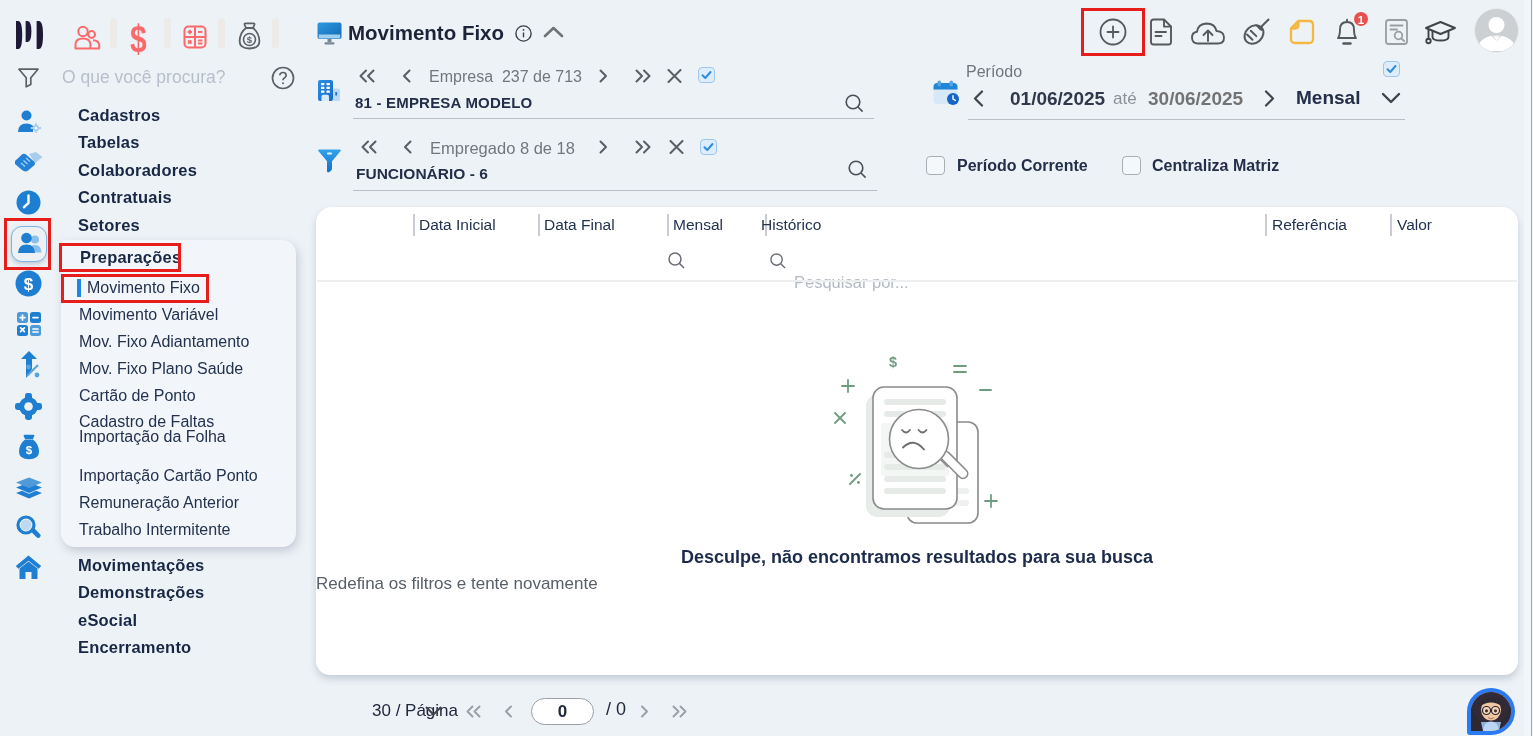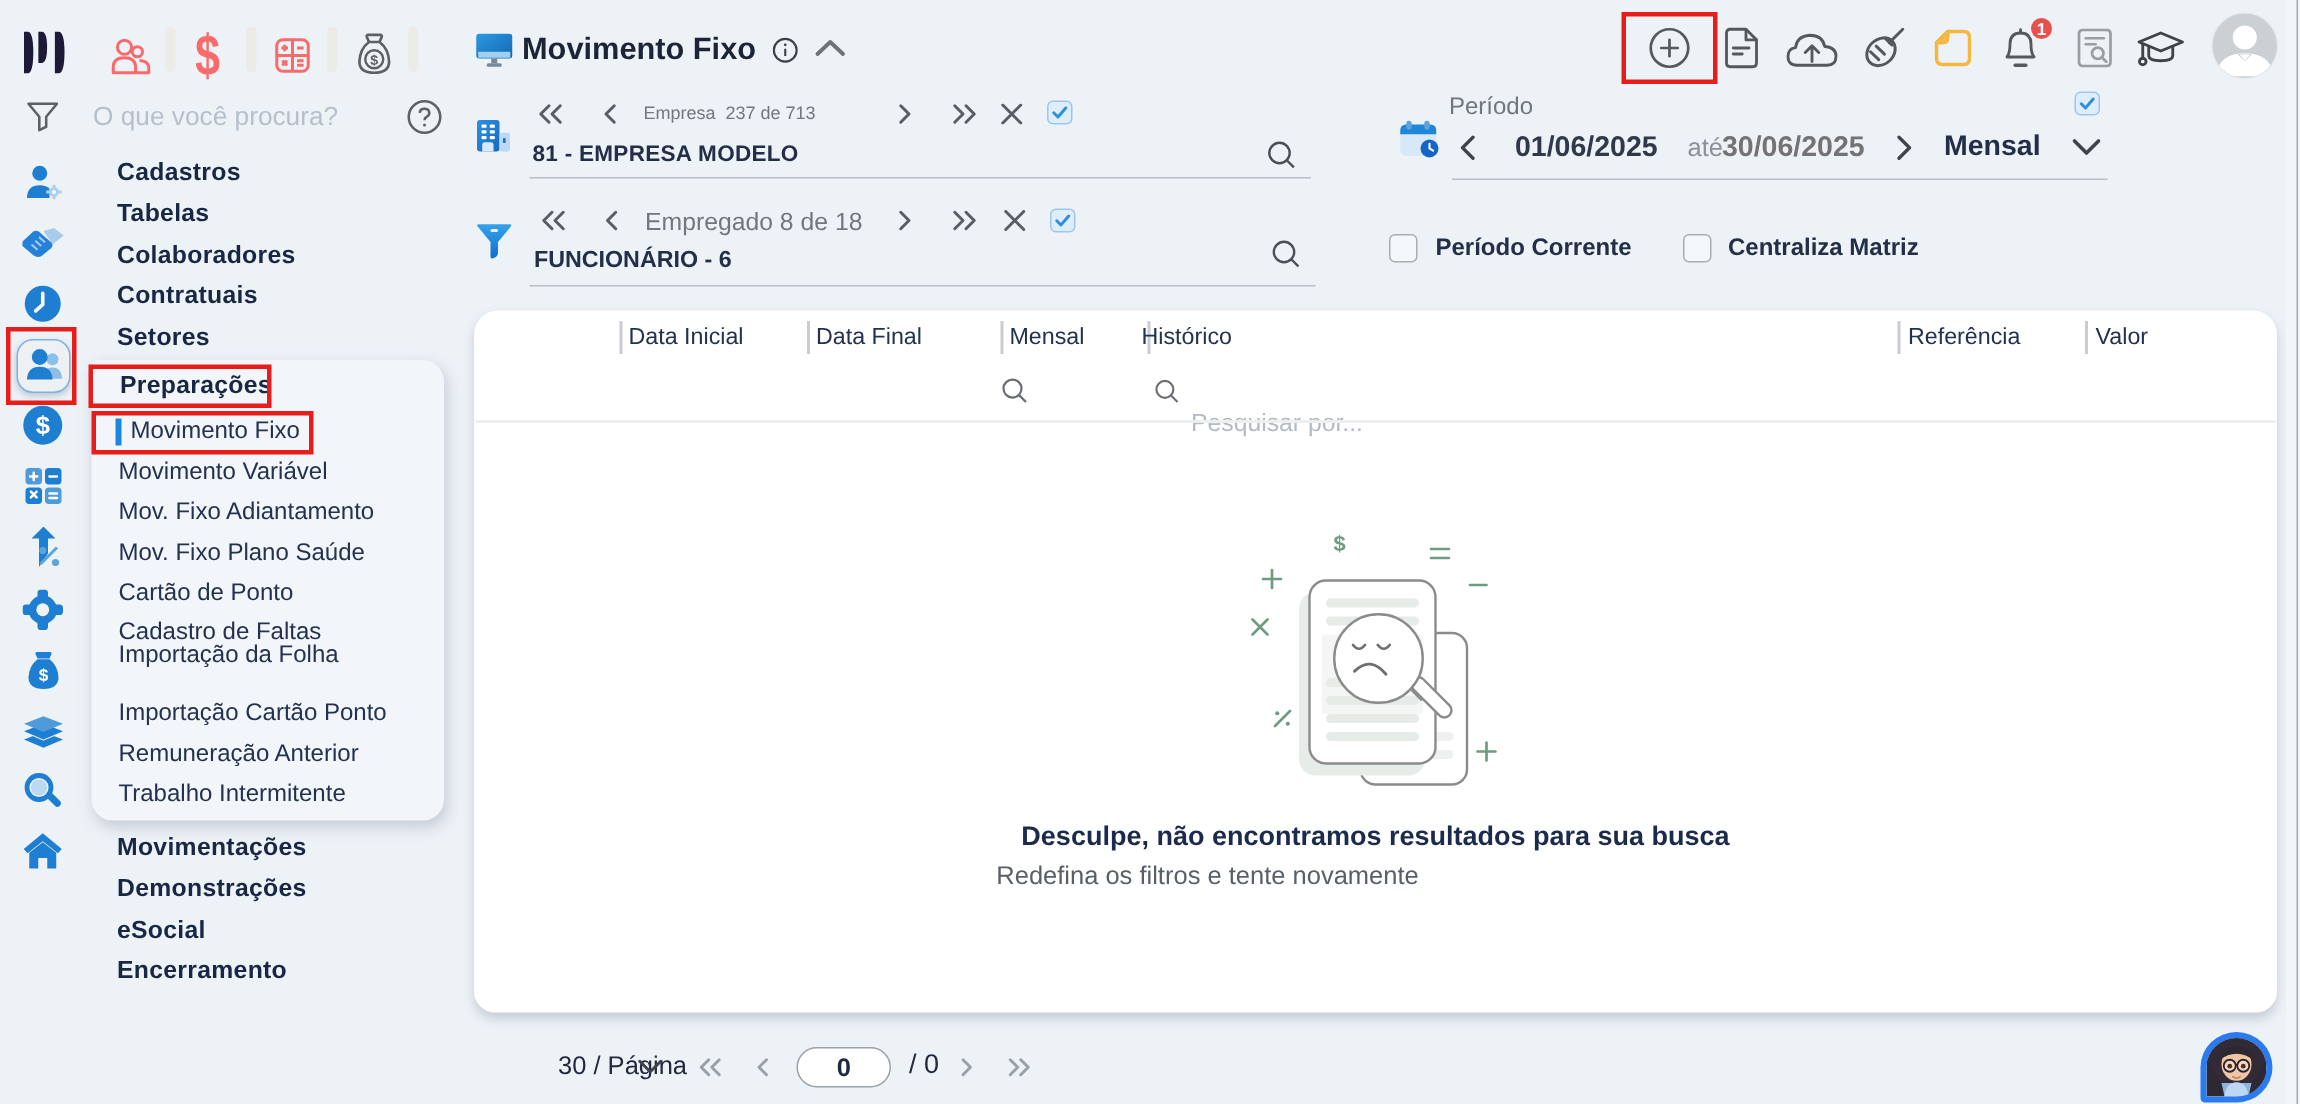--- a/index.html
+++ b/index.html
@@ -231,21 +231,21 @@
   <path d="M4.5 22 L4.5 17.5 Q4.5 15.8 6.2 15.8 L10.3 15.8 Q12 15.8 12 17.5 L12 22 Z" fill="#d8eafa"></path>
   <rect x="18.3" y="13" width="1.8" height="3.4" rx="0.5" fill="#1d72c8"></rect>
 </svg>
 <div id="empresa-nav">
   <svg class="abs" style="left:358px; top:69px;" width="18" height="14" viewBox="0 0 18 14" fill="none" stroke="#5a5e64" stroke-width="2" stroke-linecap="round" stroke-linejoin="round">
       <path d="M8 1.5 L2.5 7 L8 12.5 M15.5 1.5 L10 7 L15.5 12.5"></path>
     </svg>
   <svg class="abs" style="left:402px; top:69px;" width="10" height="14" viewBox="0 0 10 14" fill="none" stroke="#5a5e64" stroke-width="2" stroke-linecap="round" stroke-linejoin="round">
       <path d="M7.5 1.5 L2 7 L7.5 12.5"></path>
     </svg>
-  <div class="abs" style="left:429px; top:68px; font-size:12px; color:#72777e;">Empresa&nbsp; 237 de 713</div>
+  <div class="abs" style="left:429px; top:68px; font-size:16px; color:#72777e;">Empresa&nbsp; 237 de 713</div>
   <svg class="abs" style="left:598px; top:69px;" width="10" height="14" viewBox="0 0 10 14" fill="none" stroke="#5a5e64" stroke-width="2" stroke-linecap="round" stroke-linejoin="round">
       <path d="M2.5 1.5 L8 7 L2.5 12.5"></path>
     </svg>
   <svg class="abs" style="left:634px; top:69px;" width="18" height="14" viewBox="0 0 18 14" fill="none" stroke="#5a5e64" stroke-width="2" stroke-linecap="round" stroke-linejoin="round">
       <path d="M2.5 1.5 L8 7 L2.5 12.5 M10 1.5 L15.5 7 L10 12.5"></path>
     </svg>
   <svg class="abs" style="left:667px; top:69px;" width="15" height="14" viewBox="0 0 15 14" fill="none" stroke="#5a5e64" stroke-width="2" stroke-linecap="round">
       <path d="M1.5 1 L13.5 13 M13.5 1 L1.5 13"></path>
     </svg>
   <div class="abs" style="left:698px; top:67px; width:17px; height:16px; background:#ddedfb; border:1px solid #9fc6ea; border-radius:4px;">
@@ -373,21 +373,21 @@
   <rect x="4.5" y="0.5" width="3.6" height="6" rx="1.8" fill="#5ca3dd"></rect>
   <rect x="16.5" y="0.5" width="3.6" height="6" rx="1.8" fill="#5ca3dd"></rect>
   <circle cx="20" cy="19" r="6" fill="#1565c8"></circle>
   <path d="M20 15.8 L20 19 L22.4 20.4" stroke="#fff" stroke-width="1.4" fill="none" stroke-linecap="round"></path>
 </svg>
 <div class="abs" style="left:966px; top:63px; font-size:16px; color:#70767e;">Período</div>
 <svg class="abs" style="left:973px; top:90px;" width="11" height="17" viewBox="0 0 11 17" fill="none" stroke="#3f434a" stroke-width="2.2" stroke-linecap="round" stroke-linejoin="round">
     <path d="M9 1.5 L2 8.5 L9 15.5"></path>
   </svg>
 <div class="abs" style="left:1010px; top:88px; font-size:19px; font-weight:bold; color:#30394a;">01/06/2025</div>
-<div class="abs" style="left:1113px; top:89px; font-size:17px; color:#8b9099;margin-left:12px;">até</div>
+<div class="abs" style="left:1113px; top:89px; font-size:17px; color:#8b9099;">até</div>
 <div class="abs" style="left:1148px; top:88px; font-size:19px; font-weight:bold; color:#737373;">30/06/2025</div>
 <svg class="abs" style="left:1264px; top:90px;" width="11" height="17" viewBox="0 0 11 17" fill="none" stroke="#3f434a" stroke-width="2.2" stroke-linecap="round" stroke-linejoin="round">
     <path d="M2 1.5 L9 8.5 L2 15.5"></path>
   </svg>
 <div class="abs" style="left:1296px; top:87px; font-size:19px; font-weight:bold; color:#232f48;">Mensal</div>
 <div class="abs" style="left:1383px; top:61px; width:17px; height:16px; background:#ddedfb; border:1px solid #9fc6ea; border-radius:4px;">
   <svg width="15" height="14" viewBox="0 0 15 14" fill="none" stroke="#2f8fdc" stroke-width="2" stroke-linecap="round" stroke-linejoin="round">
       <path d="M3.5 7.2 L6.3 10 L11.5 4"></path>
     </svg>
 </div>
@@ -466,21 +466,21 @@
     <circle cx="91" cy="91" r="29.5" fill="#fff" stroke="#8b8b8b" stroke-width="1.6"></circle>
     <line x1="113" y1="112" x2="120" y2="119" stroke="#8b8b8b" stroke-width="1.6"></line>
 
     <path d="M74 82 Q78 87 82 82" fill="none" stroke="#6e6e6e" stroke-width="1.8" stroke-linecap="round"></path>
     <path d="M90.5 82 Q94.5 87 98.5 82" fill="none" stroke="#6e6e6e" stroke-width="1.8" stroke-linecap="round"></path>
     <path d="M75 99.5 Q85.5 89 96 101.5" fill="none" stroke="#6e6e6e" stroke-width="1.9" stroke-linecap="round"></path>
   </g>
 </svg>
 </div>
 <div class="abs" style="left:316px; top:547px; width:1202px; text-align:center; font-size:18px; font-weight:bold; color:#1c2b4c;">Desculpe, não encontramos resultados para sua busca</div>
-<div class="abs" style="left:316px; top:574px; width:978px; text-align:center; font-size:17px; color:#585f68;">Redefina os filtros e tente novamente</div>
+<div class="abs" style="left:316px; top:574px; width:978px; font-size:17px; color:#585f68;">Redefina os filtros e tente novamente</div>
 
 <div class="abs" style="left:324px; top:701px; font-size:17px; color:#20293d;margin-left:48px;">30 / Página</div>
 <svg class="abs" style="left:425px; top:706px;" width="17" height="10" viewBox="0 0 17 10" fill="none" stroke="#3f434a" stroke-width="2" stroke-linecap="round" stroke-linejoin="round">
     <path d="M1.5 1.5 L8.5 8.5 L15.5 1.5"></path>
   </svg>
 <div id="page-arrows">
   <svg class="abs" style="left:465px; top:705px;" width="17" height="13" viewBox="0 0 17 13" fill="none" stroke="#9aa0a8" stroke-width="2" stroke-linecap="round" stroke-linejoin="round">
       <path d="M7.5 1.5 L2.5 6.5 L7.5 11.5 M14.5 1.5 L9.5 6.5 L14.5 11.5"></path>
     </svg>
   <svg class="abs" style="left:504px; top:705px;" width="10" height="13" viewBox="0 0 10 13" fill="none" stroke="#9aa0a8" stroke-width="2" stroke-linecap="round" stroke-linejoin="round">

